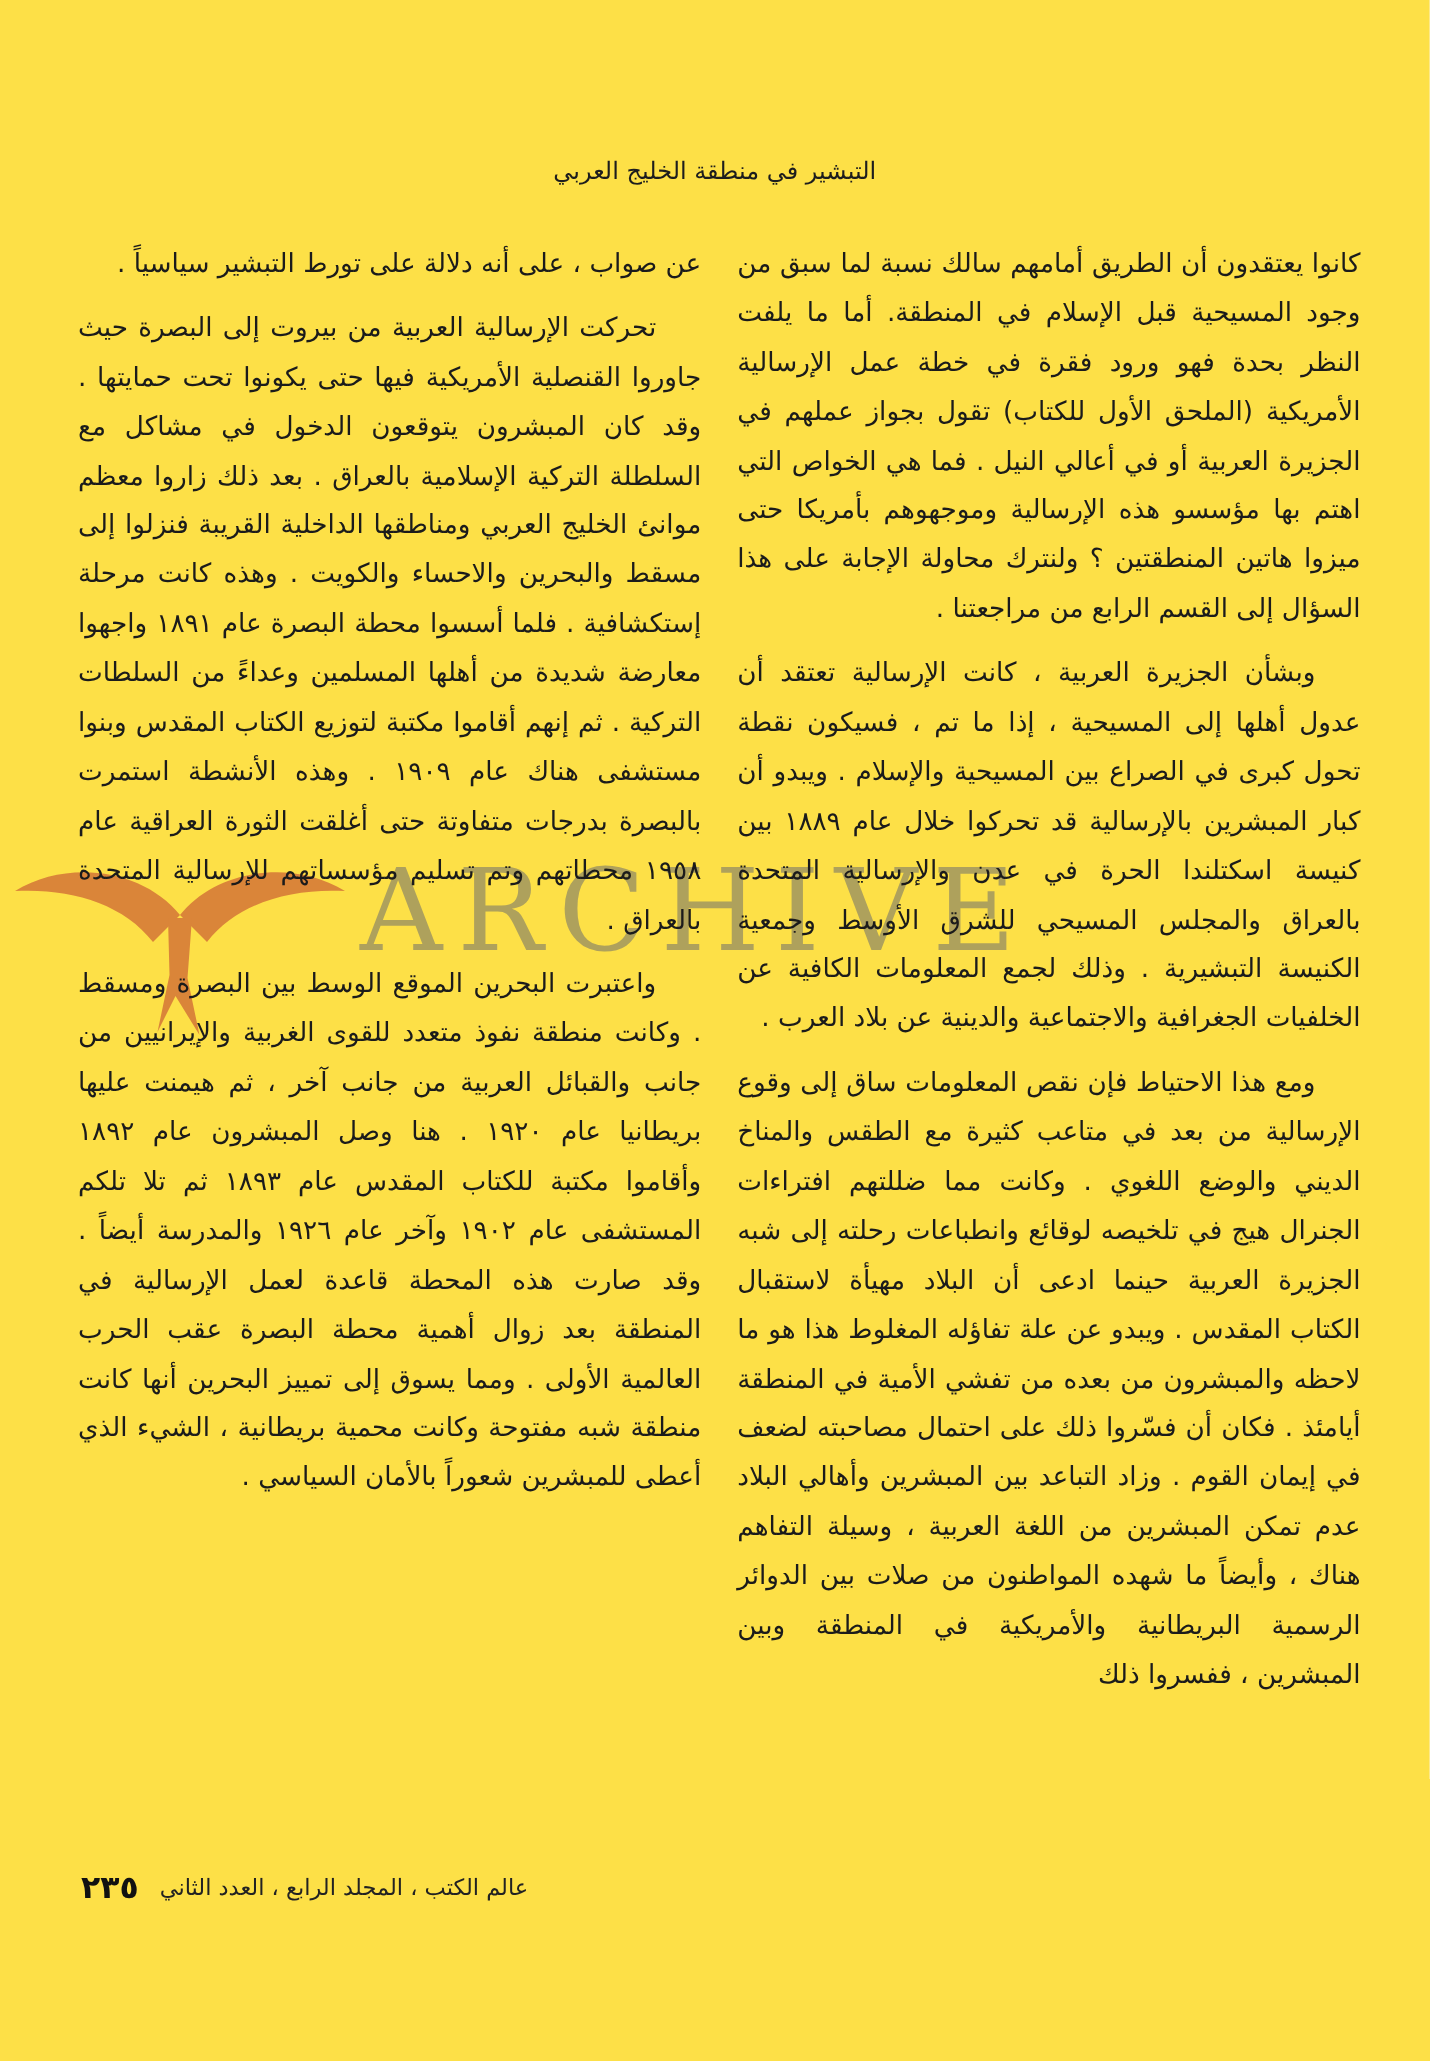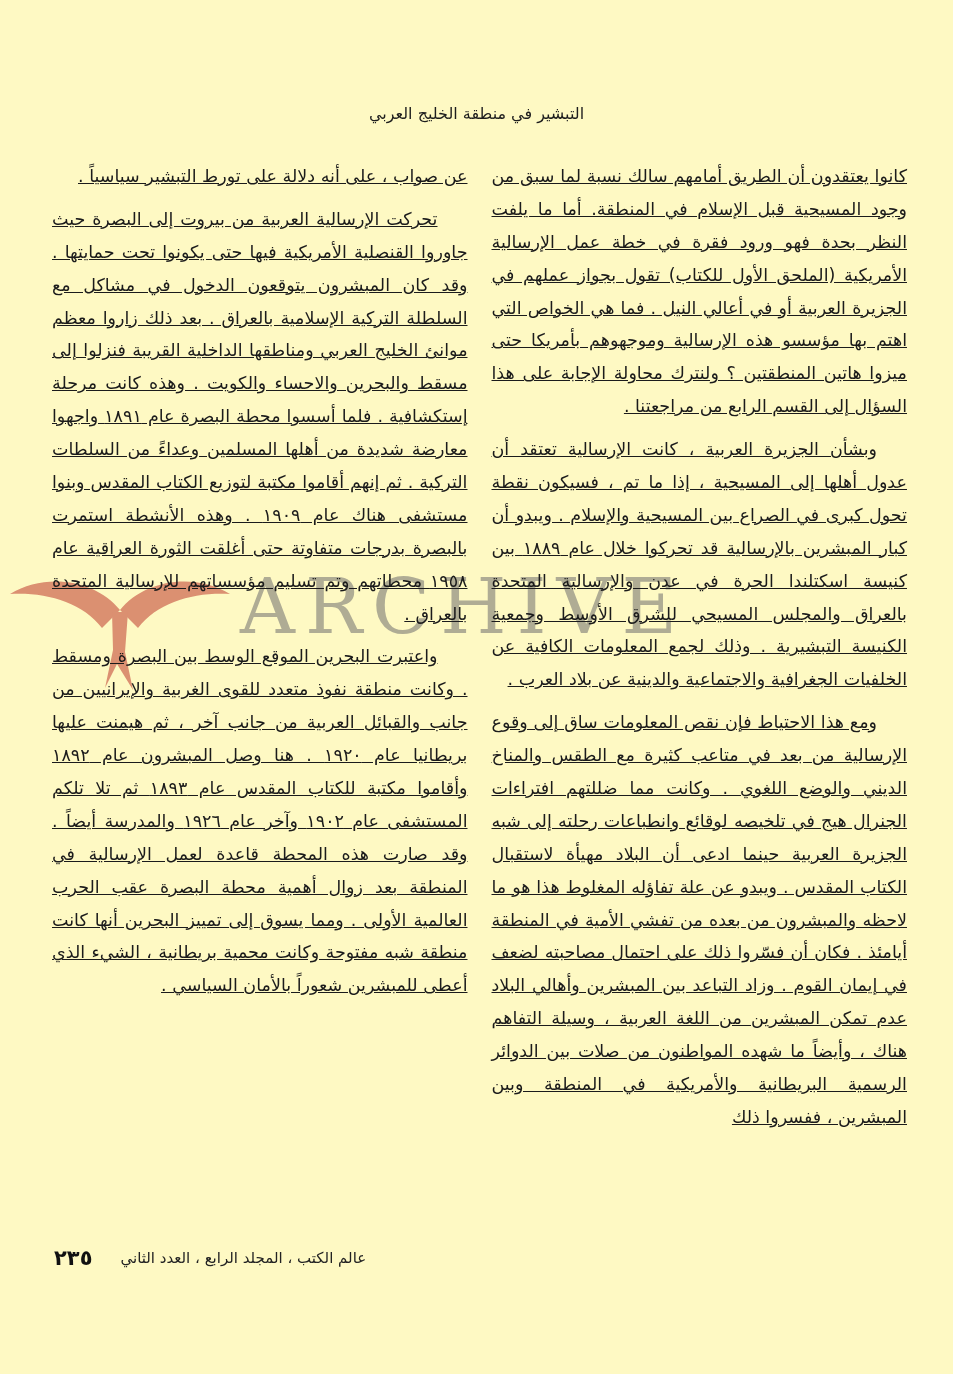--- a/index.html
+++ b/index.html
@@ -5,21 +5,21 @@
   html, body { margin: 0; padding: 0; }
   body {
     width: 953px; height: 1374px;
     background: #fcfcfa;
     font-family: "DejaVu Sans", sans-serif;
     position: relative;
     overflow: hidden;
   }
   .page {
     position: absolute; inset: 0;
-    background: #fef9c3;
+    background: #fde047;
   }
   .header-title {
     position: absolute;
     top: 104px; left: 0; right: 0;
     text-align: center;
     font-size: 16px;
     color: #1d1d1d;
     direction: rtl;
     z-index: 2;
   }
@@ -32,21 +32,20 @@
     z-index: 2;
   }
   .col { flex: 1 1 0; min-width: 0; }
   .para {
     margin: 0 0 10px 0;
     font-size: 17.5px;
     line-height: 1.88;
     color: #1b1b1b;
     text-align: justify;
     direction: rtl;
-    text-decoration: underline;
   }
   .para.indent { text-indent: 30px; }
   .watermark {
     position: absolute;
     top: 568px; left: 0; right: 0;
     display: flex;
     flex-direction: row;
     align-items: center;
     z-index: 1;
     pointer-events: none;
@@ -67,21 +66,21 @@
     margin-top: 14px;
     font-size: 19px;
     letter-spacing: 1px;
     color: rgba(196, 94, 82, 0.65);
   }
   .footer {
     position: absolute;
     top: 1246px; left: 54px;
     display: flex;
     align-items: center;
-    gap: 28px;
+    gap: 14px;
     direction: ltr;
     z-index: 2;
   }
   .page-number {
     font-size: 21px;
     font-weight: bold;
     color: #111;
     direction: rtl;
   }
   .journal-line {

